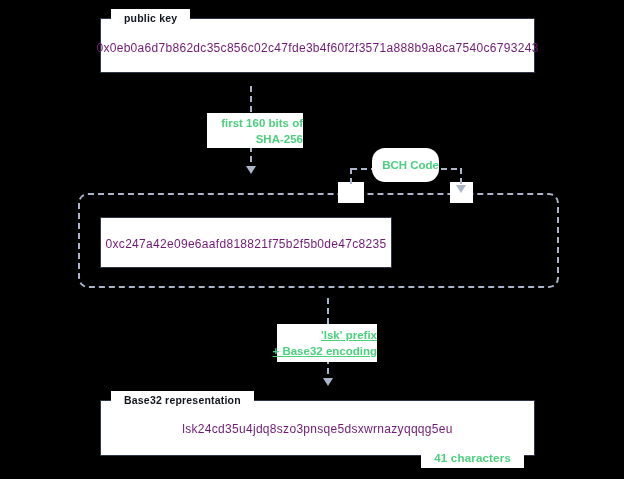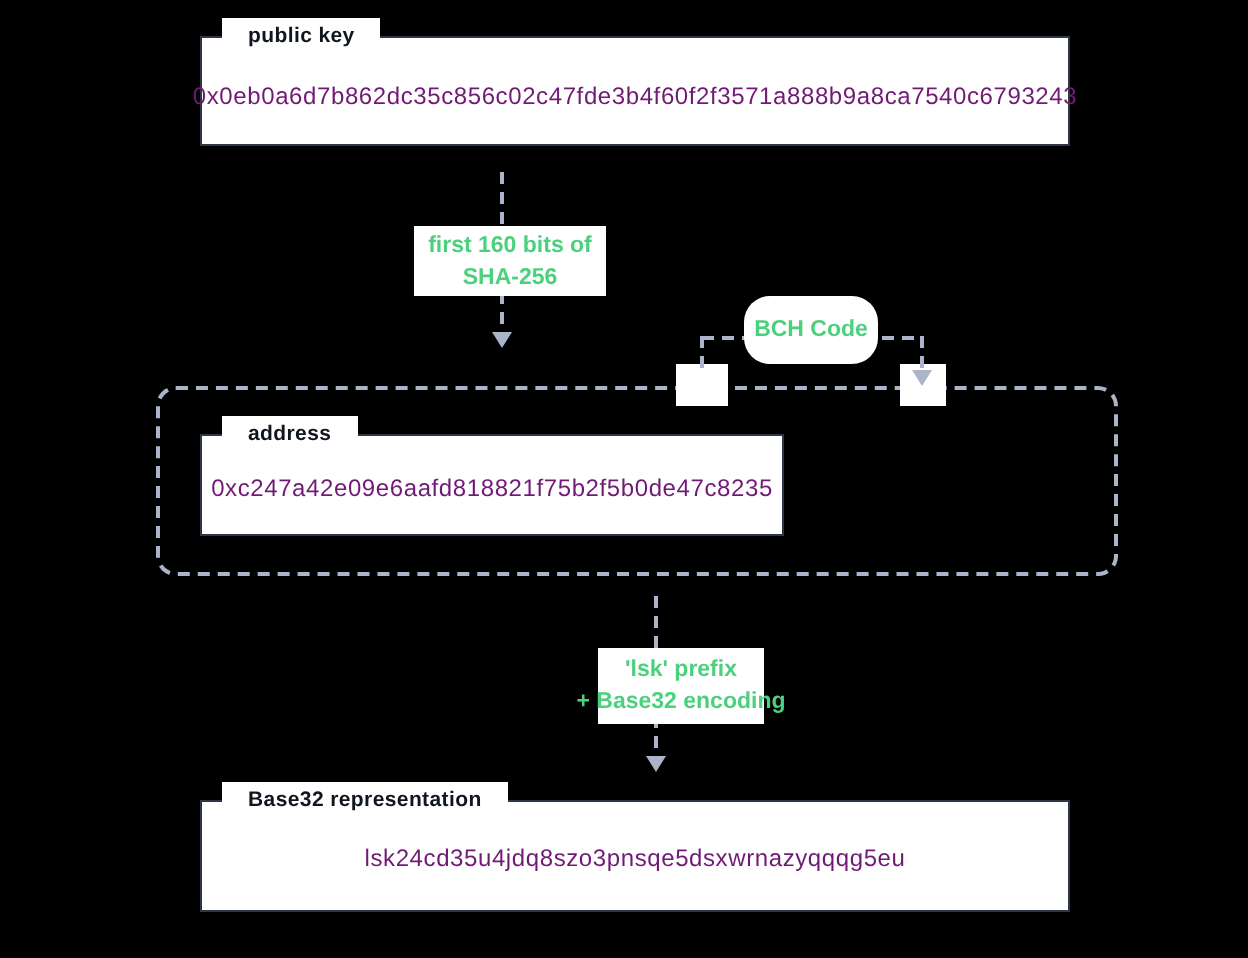--- a/index.html
+++ b/index.html
@@ -57,21 +57,21 @@
     left: auto;
     color: #4bd17d;
     font-size: 11.5px;
   }
   
   .step-label {
     position: absolute;
     background: #ffffff;
     display: flex;
     flex-direction: column;
-    align-items: center;
+    align-items: flex-end;
     justify-content: center;
     text-align: center;
     font-size: 11.5px;
     font-weight: 700;
     color: #4bd17d;
     line-height: 16px;
     z-index: 5;
     white-space: nowrap;
   }
   
@@ -138,30 +138,30 @@
   <div class="node-square" style="left:450px; top:182px; width:23px; height:21px;"></div>
   <div class="vline" style="left:350px; top:168px; height:18px;"></div>
   <div class="hline" style="left:351px; top:168px; width:110px;"></div>
   <div class="vline" style="left:460px; top:168px; height:18px;"></div>
   <div class="arrow-head" style="left:456px; top:185px;"></div>
   <div class="step-label" style="left:372px; top:148px; width:67px; height:34px;border-radius:13px;">
     <span>BCH Code</span>
   </div>
 
   <div class="box" style="left:100px; top:217px; width:292px; height:51px;">
-    <div class="tab top">address</div>
     <div class="value" style="transform:translateY(1px);">0xc247a42e09e6aafd818821f75b2f5b0de47c8235</div>
   </div>
 
 
   <div class="vline" style="left:327px; top:298px; height:82px;"></div>
   <div class="arrow-head" style="left:323px; top:378px;"></div>
-  <div class="step-label" style="left:299px; top:324px; width:83px; height:38px;">
+  <div class="step-label" style="left:277px; top:324px; width:100px; height:38px;text-decoration:underline;">
     <span>'lsk' prefix</span>
     <span>+ Base32 encoding</span>
   </div>
 
   <div class="box" style="left:100px; top:400px; width:435px; height:56px;">
     <div class="tab top">Base32 representation</div>
     <div class="value" style="transform:translateY(1px);">lsk24cd35u4jdq8szo3pnsqe5dsxwrnazyqqqg5eu</div>
+    <div class="tab bits" style="bottom:-13px; height:20px; line-height:20px;">41 characters</div>
   </div>
 
 </div>
 
 </body></html>

